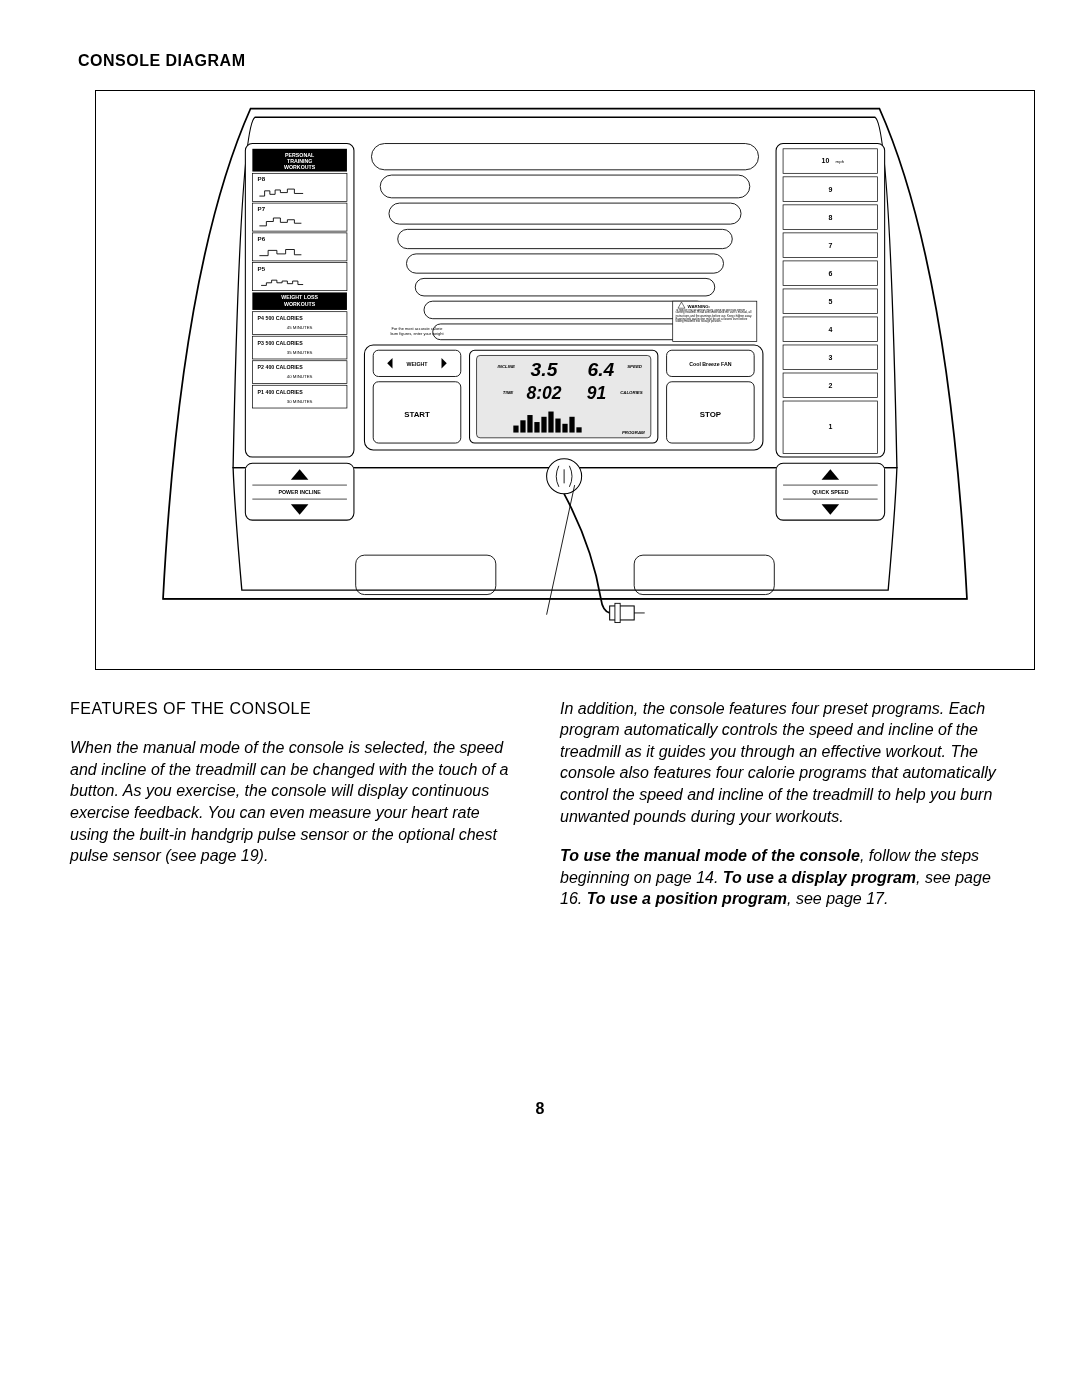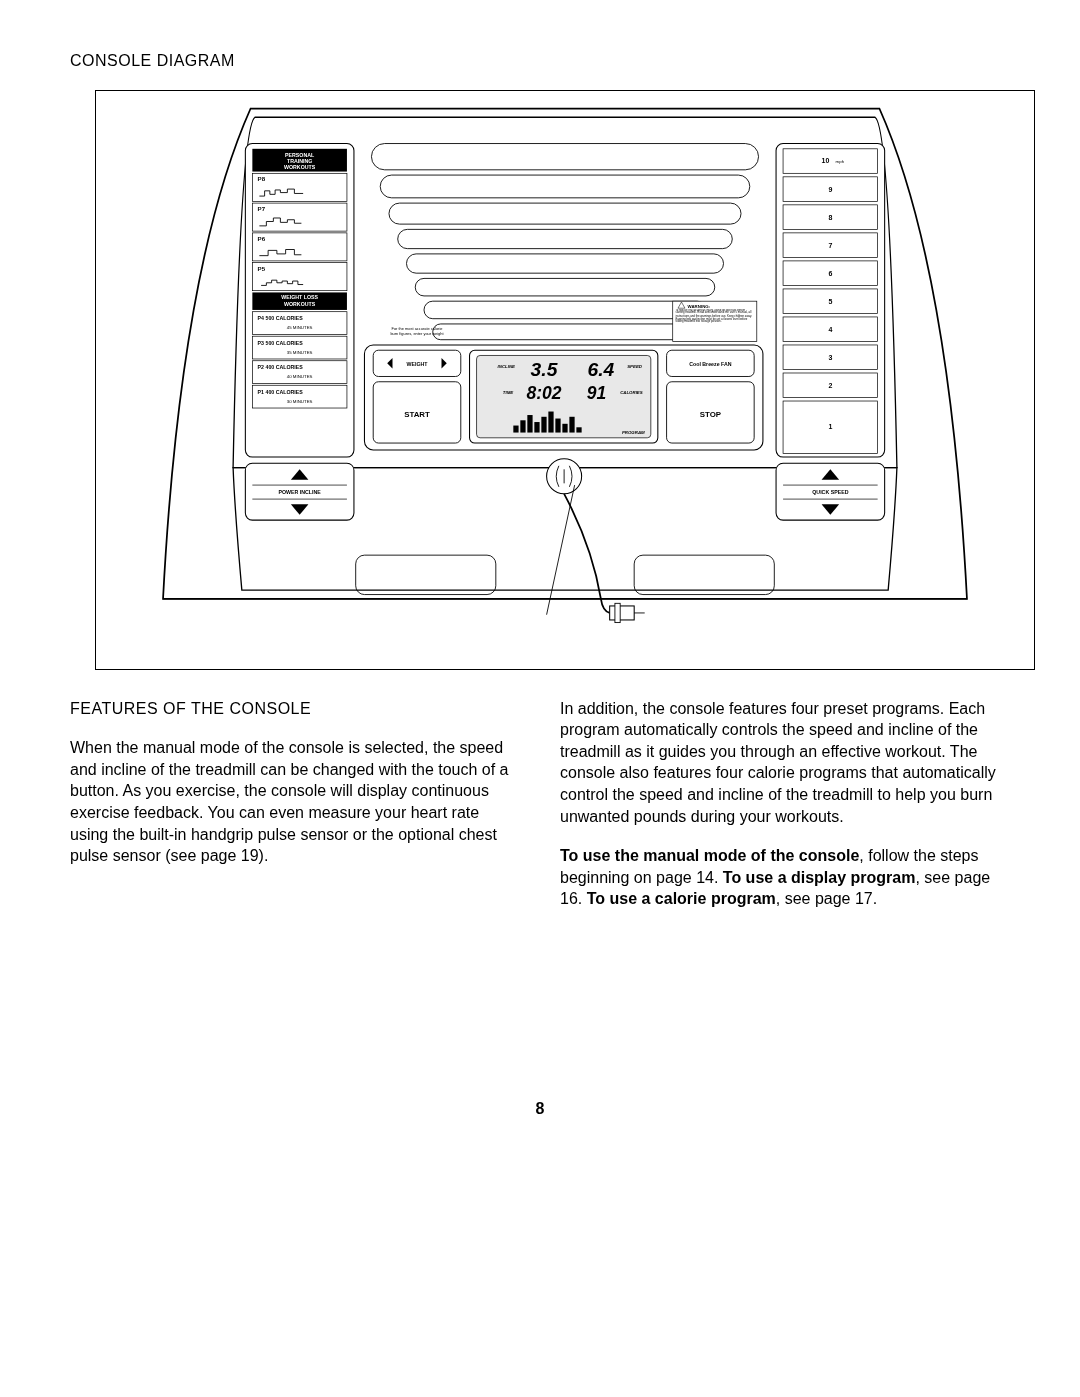--- a/index.html
+++ b/index.html
@@ -7,24 +7,25 @@
     font-family: Arial, Helvetica, sans-serif;
     background: #fff;
     width: 1080px;
     margin: 0 auto;
     padding: 50px 70px 40px 70px;
     color: #000;
     font-size: 16px;
     line-height: 1.35;
   }
   .heading {
-    font-weight: normal;
+    font-weight: bold;
     letter-spacing: 0.5px;
     margin-bottom: 18px;
     font-size: 16px;
+    margin-left: 8px;
   }
   .diagram-box {
     border: 1.5px solid #000;
     width: 100%;
     height: 580px;
     position: relative;
     margin-bottom: 28px;
     overflow: hidden;
     margin-left: 25px;
   }
@@ -44,21 +45,21 @@
     display: flex;
     gap: 40px;
   }
   .col { flex: 1; }
   .sub-heading {
     font-weight: normal;
     margin-bottom: 18px;
     letter-spacing: 0.5px;
     font-size: 16px;
   }
-  .col p { margin-bottom: 18px; }
+  .col p { margin-bottom: 18px; font-style: italic; }
   .bold { font-weight: bold; }
   .page-num {
     text-align: center;
     font-weight: bold;
     font-size: 16px;
     margin-top: 170px;
   }
   
 </style>
 </head>
@@ -244,18 +245,18 @@
 </div>
 
 <div class="columns">
   <div class="col">
     <div class="sub-heading">FEATURES OF THE CONSOLE</div>
     <p>When the manual mode of the console is selected, the speed and incline of the treadmill can be changed with the touch of a button. As you exercise, the console will display continuous exercise feedback. You can even measure your heart rate using the built-in handgrip pulse sensor or the optional chest pulse sensor (see page 19).</p>
   </div>
   <div class="col">
     <p>In addition, the console features four preset programs. Each program automatically controls the speed and incline of the treadmill as it guides you through an effective workout. The console also features four calorie programs that automatically control the speed and incline of the treadmill to help you burn unwanted pounds during your workouts.</p>
     <p>
-      <span class="bold">To use the manual mode of the console</span><span>, follow the steps beginning on page 14. </span><span class="bold">To use a display program</span><span>, see page 16. </span><span class="bold">To use a calorie program</span><span>, see page 17.</span>
+      <span class="bold">To use the manual mode of the console</span><span>, follow the steps beginning on page 14. </span><span class="bold">To use a display program</span><span>, see page 16. </span><span class="bold">To use a position program</span><span>, see page 17.</span>
     </p>
   </div>
 </div>
 
 <div class="page-num">8</div>
 
 </body></html>

